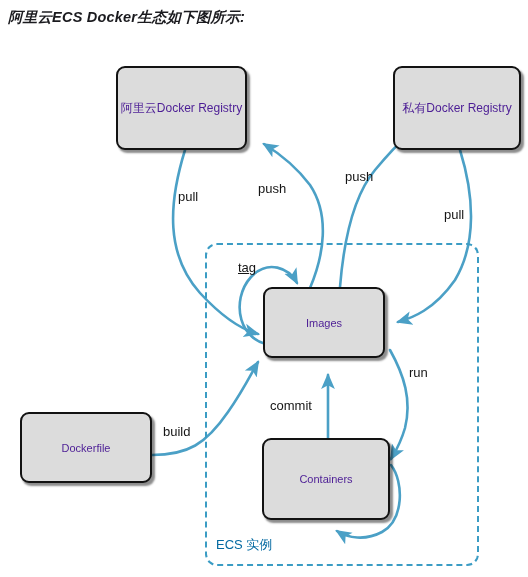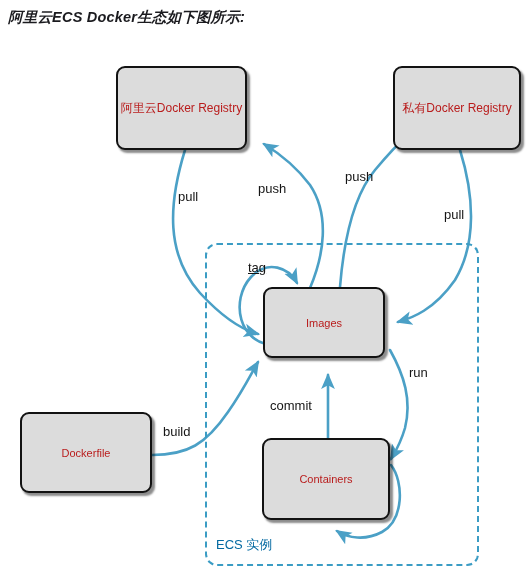--- a/index.html
+++ b/index.html
@@ -45,21 +45,21 @@
     box-sizing: border-box;
     background: #dcdcdc;
     border: 2px solid #121212;
     border-radius: 9px;
     box-shadow: 2.5px 3px 2px rgba(0,0,0,0.45);
     display: flex;
     align-items: center;
     justify-content: center;
     text-align: center;
     font-size: 12px;
-    color: #b91c1c;
+    color: #4c1d95;
     z-index: 5;
   }
   .node-box.small-label { font-size: 11px; }
   .edge-label {
     position: absolute;
     font-size: 13px;
     color: #151515;
     white-space: nowrap;
     z-index: 6;
     line-height: 1.08;
@@ -128,27 +128,27 @@
   </div>
 
   <div class="node-box" style="left:393px; top:66px; width:128px; height:84px;">
     <span>私有Docker Registry</span>
   </div>
 
   <div class="node-box small-label" style="left:262px; top:438px; width:128px; height:82px;">
     <span>Containers</span>
   </div>
 
-  <div class="node-box small-label" style="left:20px; top:412px; width:132px; height:81px;">
+  <div class="node-box small-label" style="left:20px; top:412px; width:132px; height:71px;">
     <span>Dockerfile</span>
   </div>
 
   <div class="edge-label" style="left:178px; top:190px;">pull</div>
   <div class="edge-label" style="left:258px; top:182px;">push</div>
   <div class="edge-label" style="left:345px; top:170px;">push</div>
   <div class="edge-label" style="left:444px; top:208px;">pull</div>
-  <div class="edge-label" style="left:248px; top:261px;text-decoration:underline;">tag</div>
+  <div class="edge-label" style="left:238px; top:261px;text-decoration:underline;">tag</div>
   <div class="edge-label" style="left:163px; top:412px;margin-top:13px;">build</div>
   <div class="edge-label" style="left:270px; top:399px;">commit</div>
   <div class="edge-label" style="left:409px; top:366px;">run</div>
 
 
 </div>
 
 </body></html>

